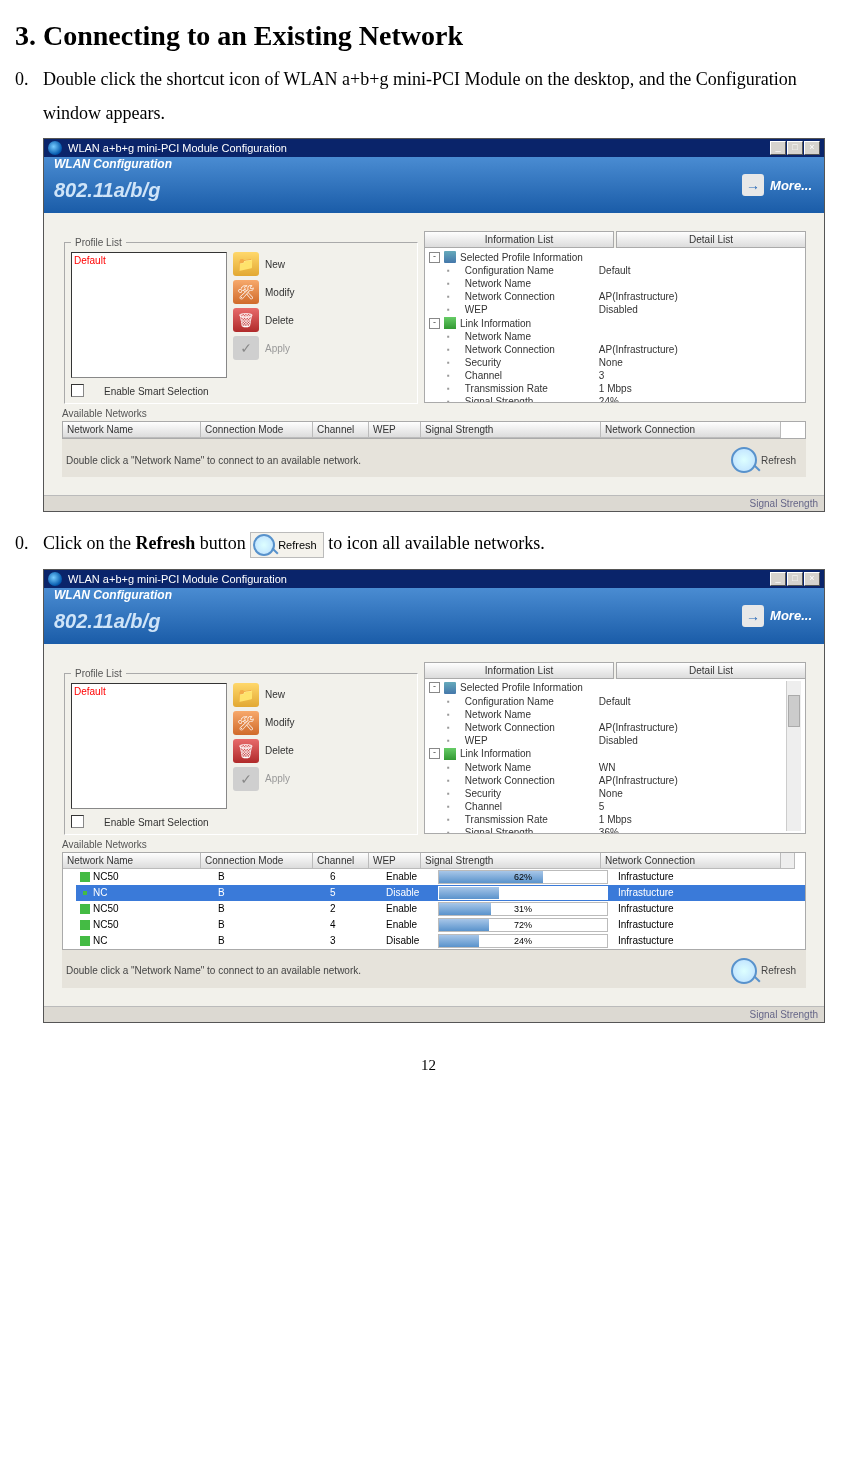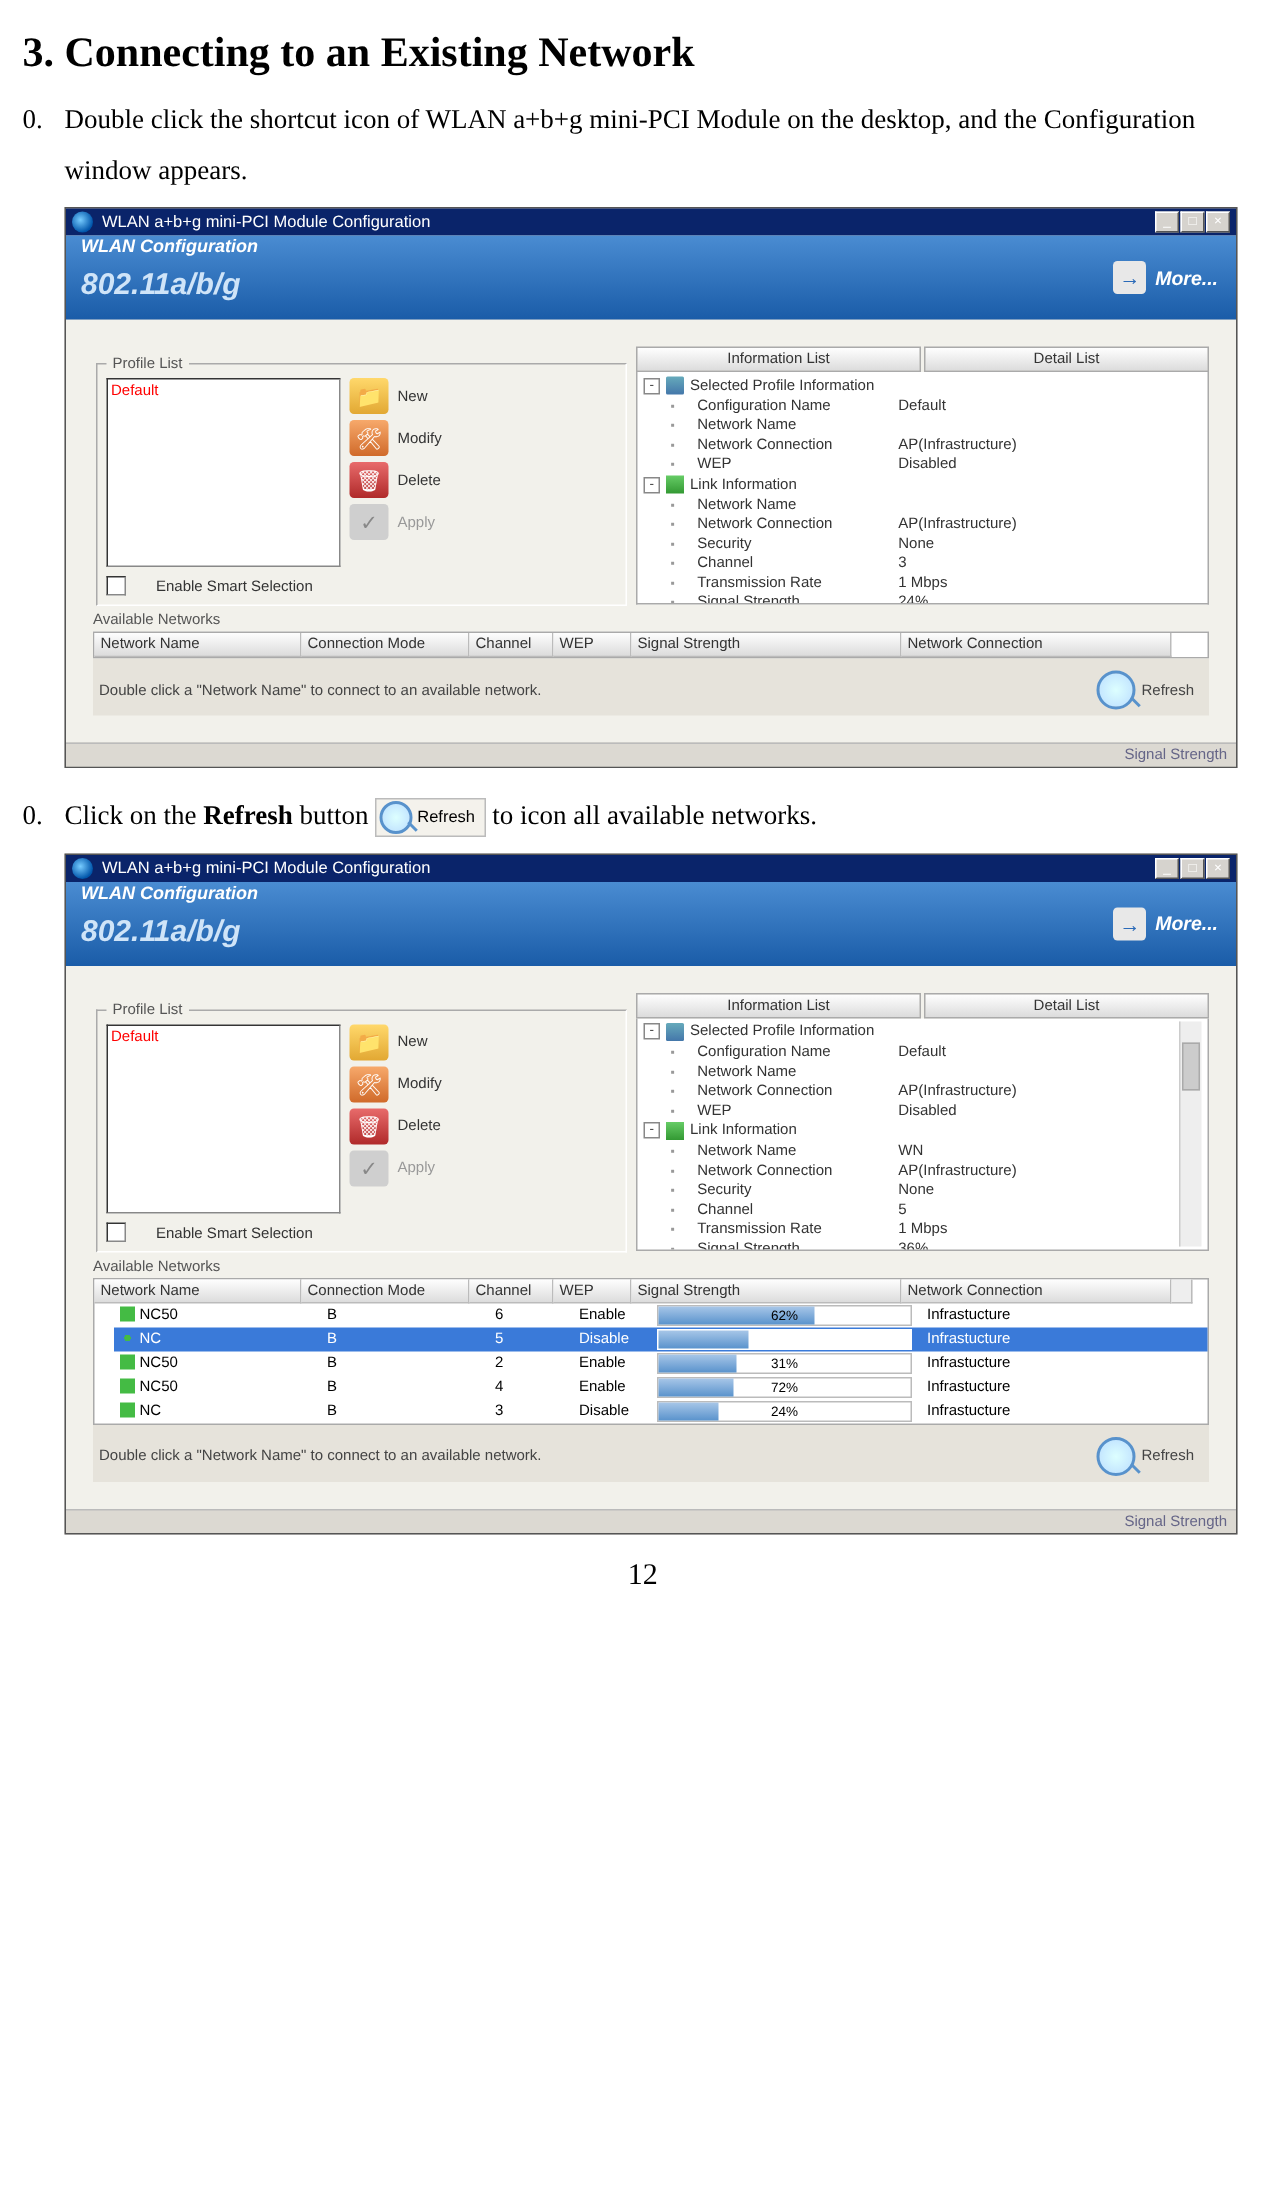--- a/index.html
+++ b/index.html
@@ -253,21 +253,21 @@
       align-items: center;
       border: 1px solid #bbb;
       background: #f4f2ec;
       padding: 1px 6px 1px 2px;
       gap: 3px;
       vertical-align: middle;
       font-family: Tahoma, Arial, sans-serif;
       font-size: 11px;
     }
     .inline-refresh .mag { width: 18px; height: 18px; border-width: 2px; }
-    .page-num { text-align: center; margin-top: 16px; font-size: 20px; }
+    .page-num { text-align: center; margin-top: 34px; font-size: 15px; }
   </style>
 </head>
 <body>
 
 <h2>3. Connecting to an Existing Network</h2>
 
 <p class="step">
   <span class="step-num">0.</span><span>Double click the shortcut icon of WLAN a+b+g mini-PCI Module on the desktop, and the Configuration window appears.</span>
 </p>
 

